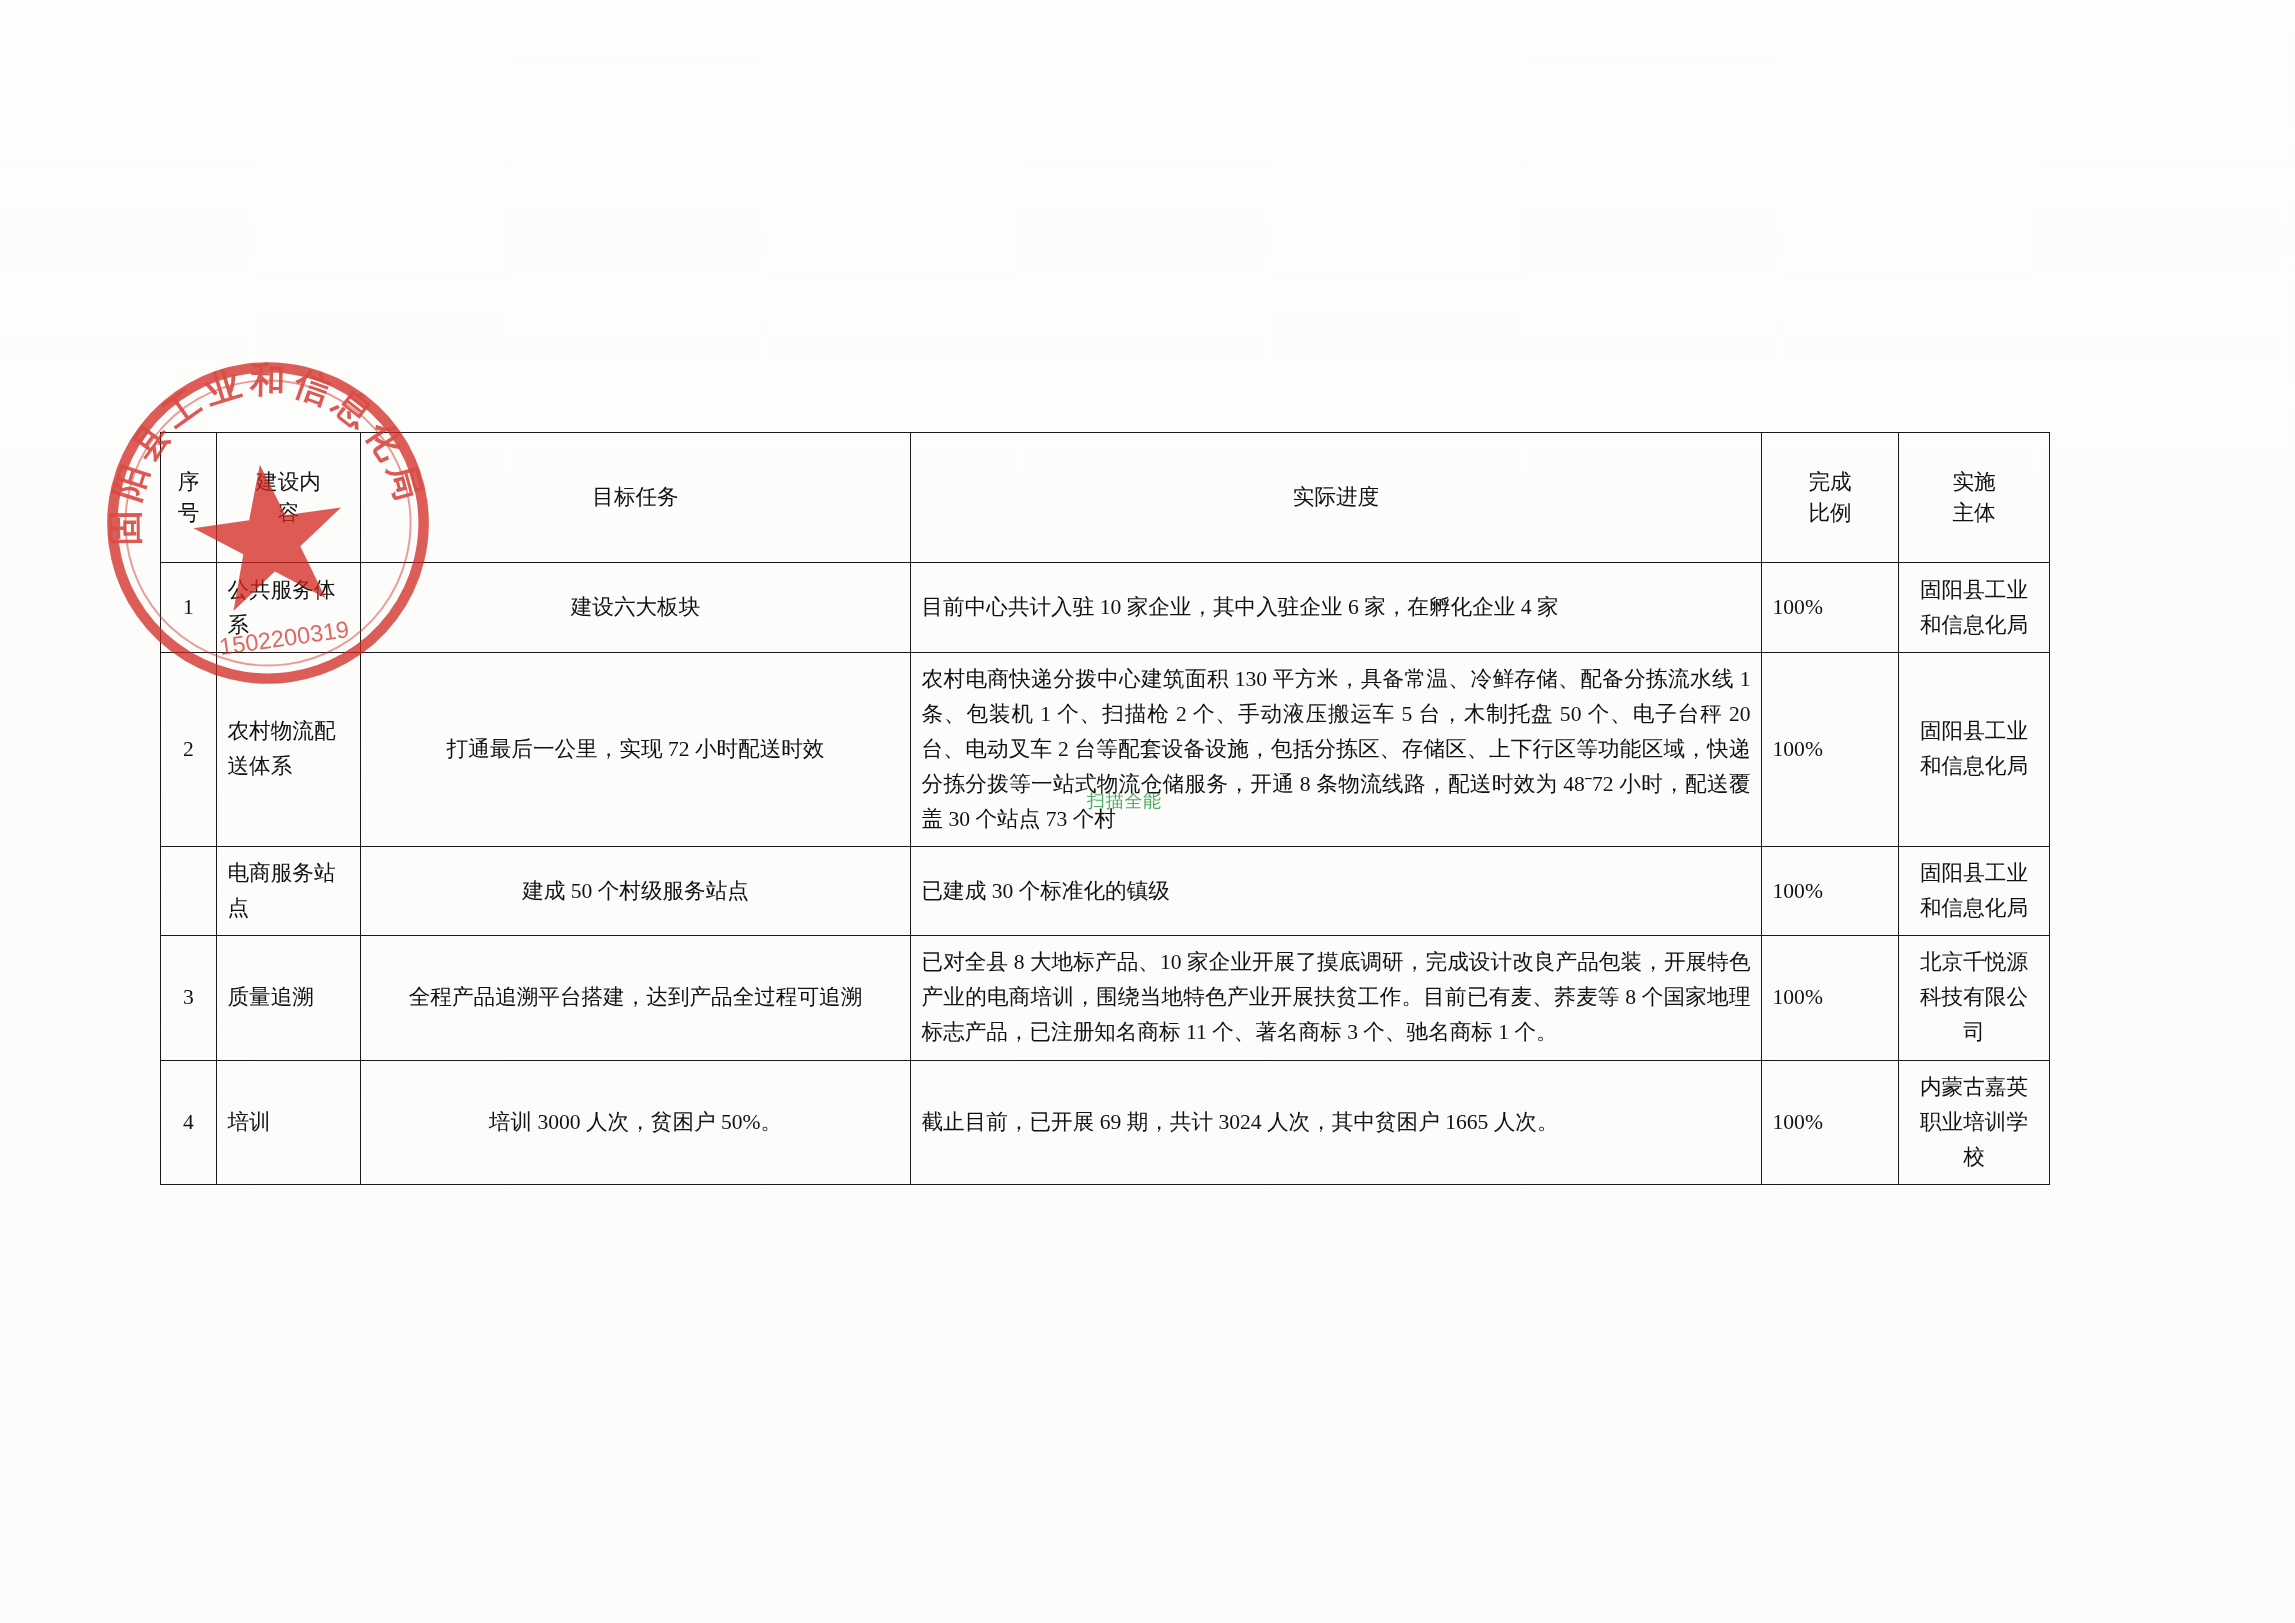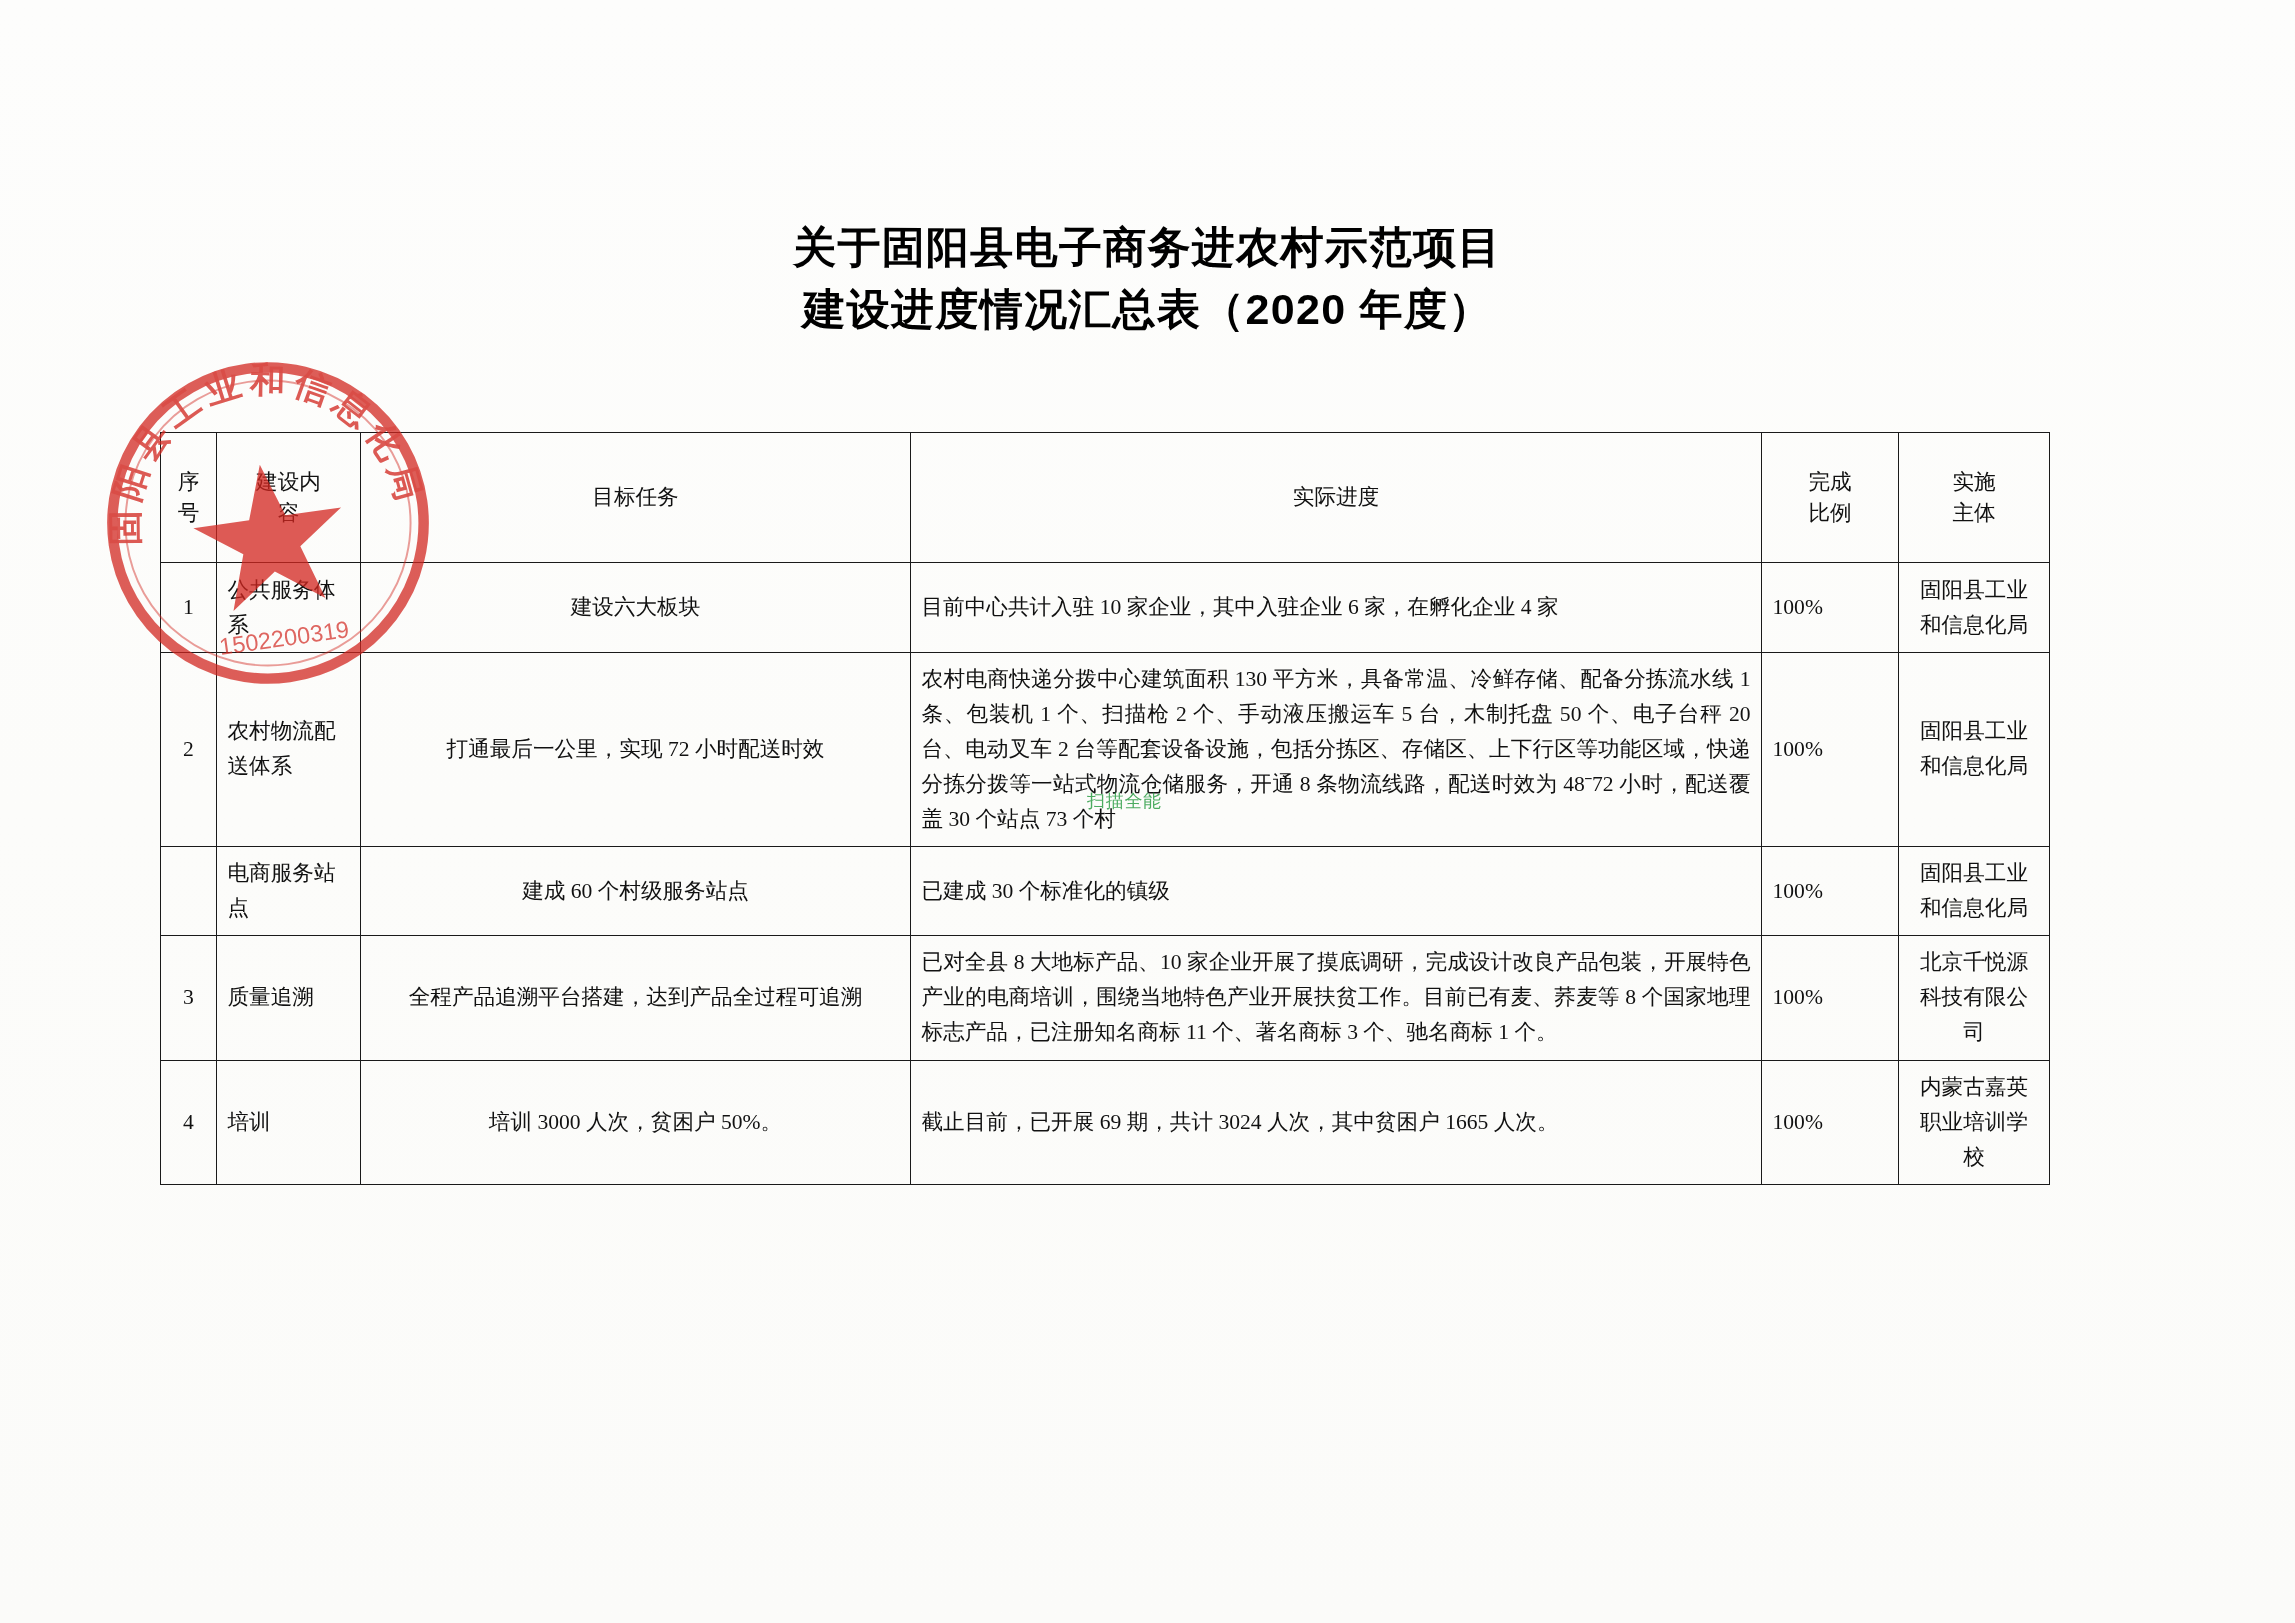--- a/index.html
+++ b/index.html
@@ -125,24 +125,20 @@
   .fm3 { left: 1139px; top: 1604px; }
   .fm4 { left: 1676px; top: 1591px; }
   .fm5 { left: 190px;  top: 151px; }
 </style>
 </head>
 <body>
 
 <div class="page">
   <div class="paper-tint"></div>
 
-  <div class="title-block">
-    <div class="title-line">关于固阳县电子商务进农村示范项目</div>
-    <div class="title-line">建设进度情况汇总表（2020 年度）</div>
-  </div>
 
   <div class="table-wrap">
     <table class="progress-table">
       <colgroup>
         <col style="width:56px">
         <col style="width:144px">
         <col style="width:550px">
         <col style="width:851px">
         <col style="width:137px">
         <col style="width:151px">
@@ -185,21 +181,21 @@
           <td class="cell-seq">2</td>
           <td class="cell-item">农村物流配送体系</td>
           <td class="cell-goal">打通最后一公里，实现 72 小时配送时效</td>
           <td class="cell-prog">农村电商快递分拨中心建筑面积 130 平方米，具备常温、冷鲜存储、配备分拣流水线 1 条、包装机 1 个、扫描枪 2 个、手动液压搬运车 5 台，木制托盘 50 个、电子台秤 20 台、电动叉车 2 台等配套设备设施，包括分拣区、存储区、上下行区等功能区域，快递分拣分拨等一站式物流仓储服务，开通 8 条物流线路，配送时效为 48ˉ72 小时，配送覆盖 30 个站点 73 个村</td>
           <td class="cell-pct">100%</td>
           <td class="cell-sub">固阳县工业和信息化局</td>
         </tr>
         <tr>
           <td class="cell-seq"></td>
           <td class="cell-item">电商服务站点</td>
-          <td class="cell-goal">建成 60 个村级服务站点</td>
+          <td class="cell-goal">建成 50 个村级服务站点</td>
           <td class="cell-prog">已建成 30 个标准化的镇级</td>
           <td class="cell-pct">100%</td>
           <td class="cell-sub">固阳县工业和信息化局</td>
         </tr>
         <tr>
           <td class="cell-seq">3</td>
           <td class="cell-item">质量追溯</td>
           <td class="cell-goal">全程产品追溯平台搭建，达到产品全过程可追溯</td>
           <td class="cell-prog">已对全县 8 大地标产品、10 家企业开展了摸底调研，完成设计改良产品包装，开展特色产业的电商培训，围绕当地特色产业开展扶贫工作。目前已有麦、荞麦等 8 个国家地理标志产品，已注册知名商标 11 个、著名商标 3 个、驰名商标 1 个。</td>
           <td class="cell-pct">100%</td>

